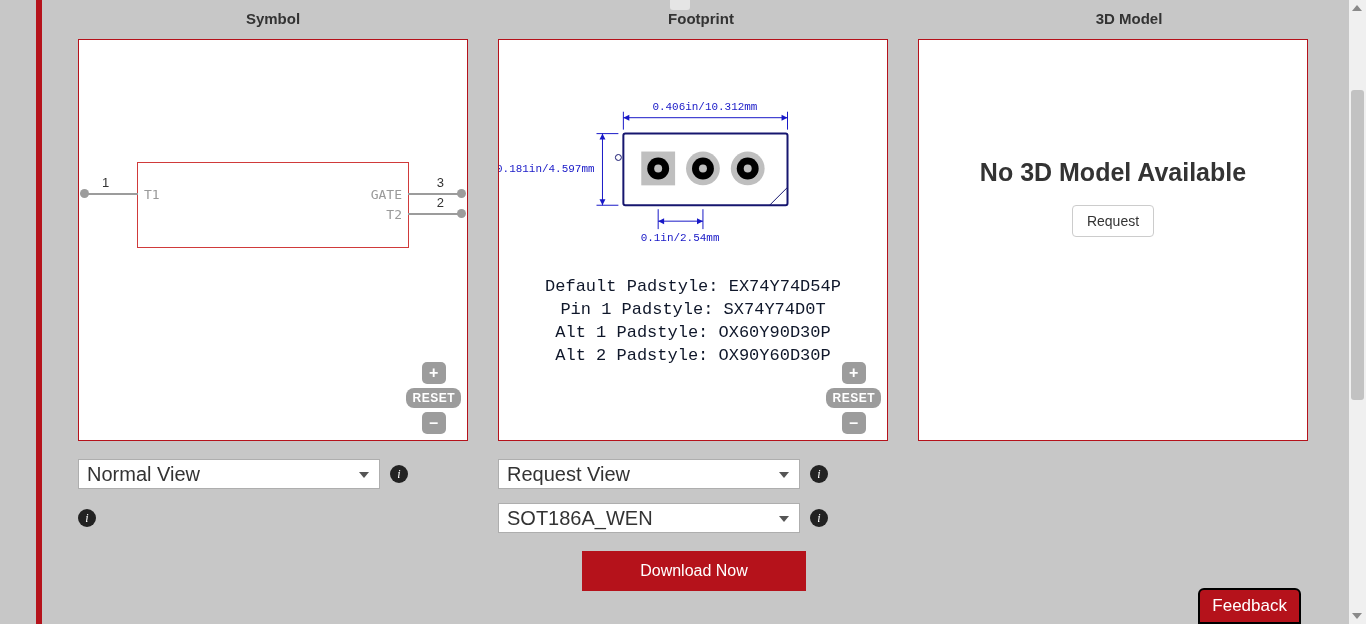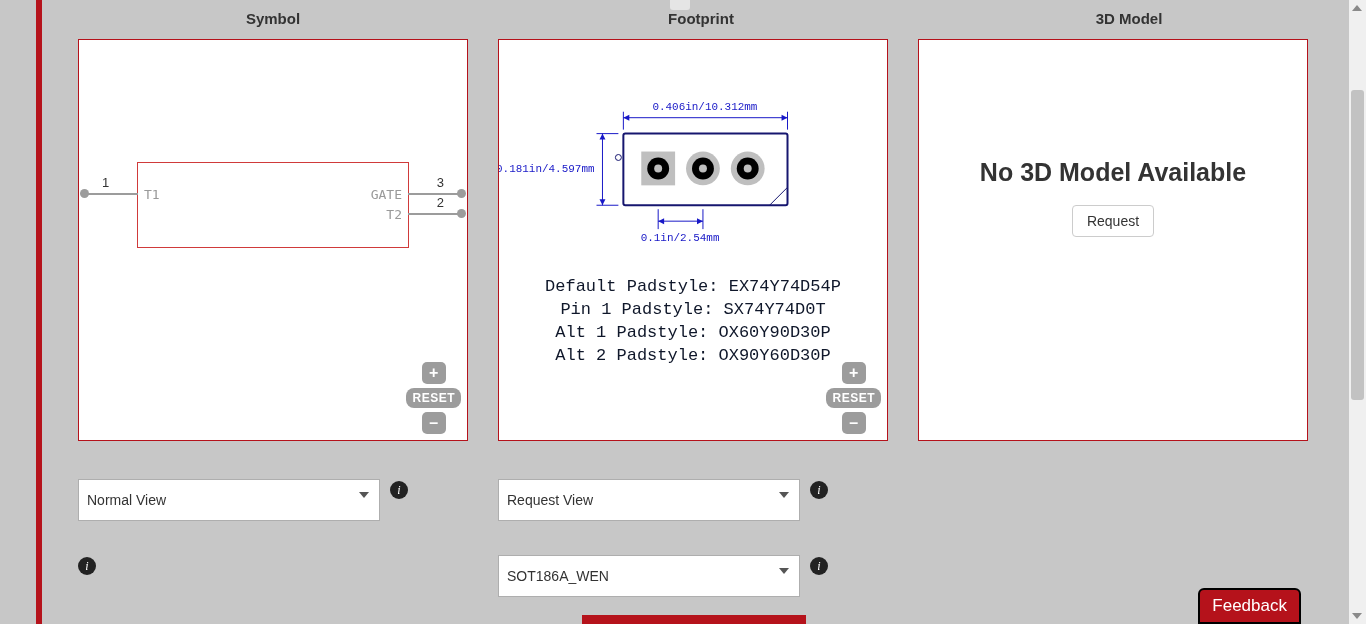--- a/index.html
+++ b/index.html
@@ -161,31 +161,30 @@
   
   .controls-row {
     display:flex;
     gap:30px;
     margin-left:42px;
     margin-top:18px;
   }
   .control-cell { width:390px; display:flex; align-items:center; gap:10px; }
   .dropdown {
     width:302px;
-    height:42px;
+    height:30px;
     border:1px solid #aeaeae;
     background:#fff;
-    font-size:14px;
+    font-size:20px;
     padding:0 8px;
     position:relative;
     display:flex;
     align-items:center;
     cursor:pointer;
     color:#333;
-    margin-top:20px;
   }
   .dropdown::after {
     content:"";
     position:absolute;
     right:10px;
     top:12px;
     border-left:5px solid transparent;
     border-right:5px solid transparent;
     border-top:6px solid #555;
   }

